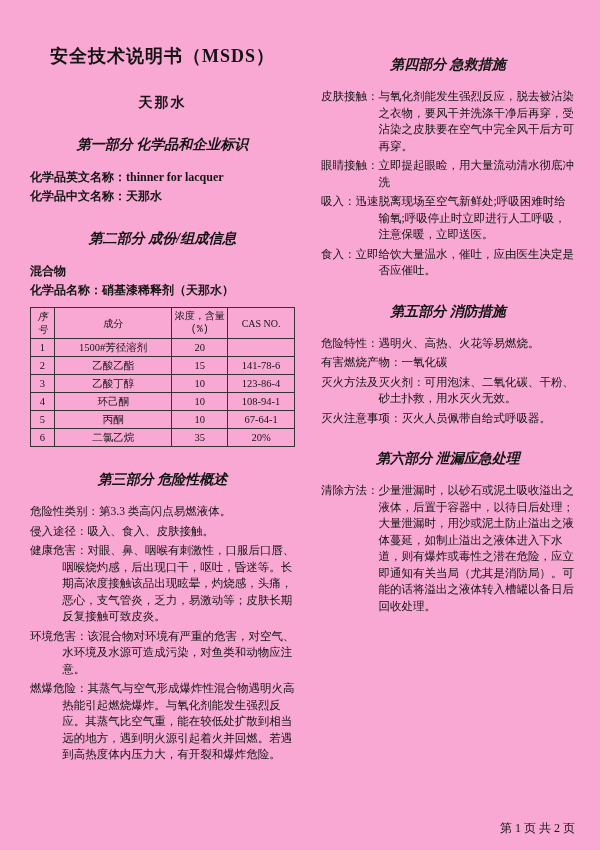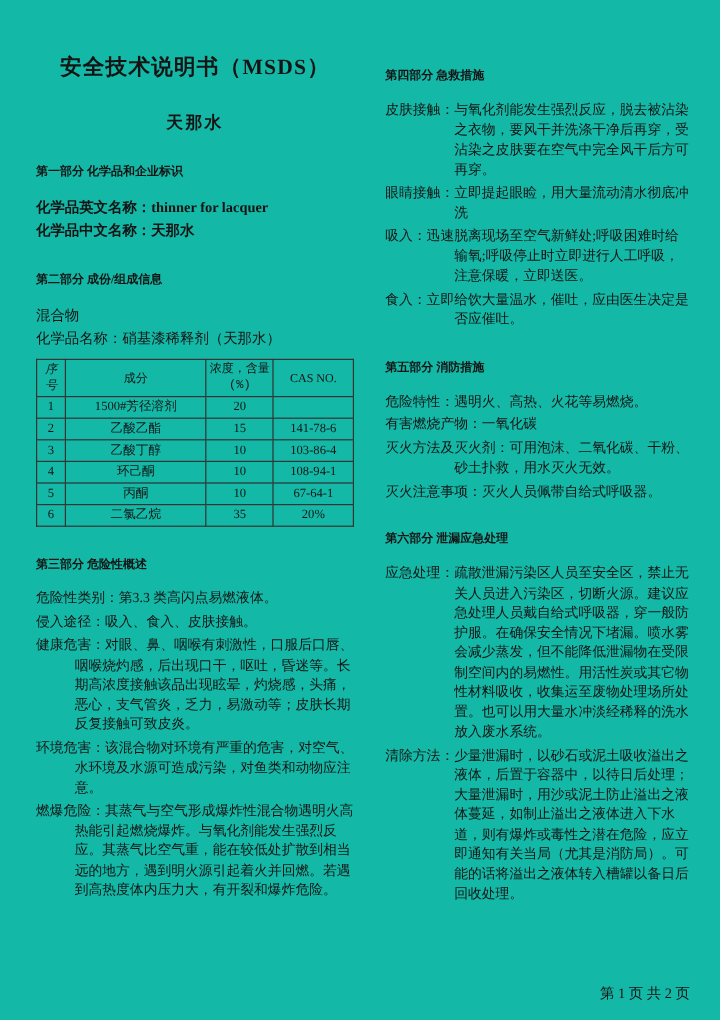--- a/index.html
+++ b/index.html
@@ -1,32 +1,32 @@
 <!DOCTYPE html>
 <html><head>
 <meta charset="utf-8">
 <style>
   * { margin:0; padding:0; box-sizing:border-box; }
   html,body { background:#e9e9e9; }
   body { font-family:"Liberation Serif","DejaVu Serif",serif; color:#141414; }
   .page {
-    position:relative; width:600px; height:850px; background:#14b8a6;
+    position:relative; width:600px; height:850px; background:#f9a8d4;
     padding:38px 25px 20px 30px; overflow:hidden;
   }
   .columns { display:flex; gap:26px; }
   .col-left { width:265px; }
   .col-right { width:254px; }
 
   .title { font-size:18px; font-weight:bold; text-align:center; letter-spacing:1px; margin-top:6px; }
   .subtitle { font-size:14px; font-weight:bold; text-align:center; margin-top:26px; letter-spacing:2px; }
-  .sec-heading { font-size:10px; font-weight:bold; margin:24px 0 14px; }
+  .sec-heading { font-size:14px; font-weight:bold; text-align:center; margin:24px 0 14px;font-style:italic; }
   .col-right .sec-heading.first { margin-top:18px; }
 
   .line { font-size:12px; line-height:19px; font-weight:bold; }
-  .plain { font-weight:normal; font-size:12px; line-height:19px; }
+  .plain { font-weight:bold; font-size:12px; line-height:19px; }
 
   table.comp-table { border-collapse:collapse; width:100%; margin-top:7px; font-size:10.5px; }
   table.comp-table th, table.comp-table td {
     border:1px solid #333; text-align:center; line-height:13px; padding:2px 2px; vertical-align:middle;
   }
   table.comp-table th { font-weight:normal; font-size:10px; }
   .c-no { width:24px; padding:1px;font-style:italic; }
   .c-comp { width:118px; }
   .c-conc { width:56px;font-family:Liberation Mono, monospace; }
   .c-cas { width:67px; }
@@ -75,21 +75,21 @@
           <tr>
             <td>2</td>
             <td class="comp">乙酸乙酯</td>
             <td>15</td>
             <td>141-78-6</td>
           </tr>
           <tr>
             <td>3</td>
             <td class="comp">乙酸丁醇</td>
             <td>10</td>
-            <td>103-86-4</td>
+            <td>123-86-4</td>
           </tr>
           <tr>
             <td>4</td>
             <td class="comp">环己酮</td>
             <td>10</td>
             <td>108-94-1</td>
           </tr>
           <tr>
             <td>5</td>
             <td class="comp">丙酮</td>
@@ -120,20 +120,19 @@
       <p class="item hang-r"><span>吸入：</span><span>迅速脱离现场至空气新鲜处;呼吸困难时给输氧;呼吸停止时立即进行人工呼吸，注意保暖，立即送医。</span></p>
       <p class="item hang-r"><span>食入：</span><span>立即给饮大量温水，催吐，应由医生决定是否应催吐。</span></p>
 
       <div class="sec-heading">第五部分 消防措施</div>
       <p class="item hang-r"><span>危险特性：</span><span>遇明火、高热、火花等易燃烧。</span></p>
       <p class="item hang-r"><span>有害燃烧产物：</span><span>一氧化碳</span></p>
       <p class="item hang-r"><span>灭火方法及灭火剂：</span><span>可用泡沫、二氧化碳、干粉、砂土扑救，用水灭火无效。</span></p>
       <p class="item hang-r"><span>灭火注意事项：</span><span>灭火人员佩带自给式呼吸器。</span></p>
 
       <div class="sec-heading">第六部分 泄漏应急处理</div>
-      <p class="item hang-r"><span>应急处理：</span><span>疏散泄漏污染区人员至安全区，禁止无关人员进入污染区，切断火源。建议应急处理人员戴自给式呼吸器，穿一般防护服。在确保安全情况下堵漏。喷水雾会减少蒸发，但不能降低泄漏物在受限制空间内的易燃性。用活性炭或其它物性材料吸收，收集运至废物处理场所处置。也可以用大量水冲淡经稀释的洗水放入废水系统。</span></p>
       <p class="item hang-r"><span>清除方法：</span><span>少量泄漏时，以砂石或泥土吸收溢出之液体，后置于容器中，以待日后处理；大量泄漏时，用沙或泥土防止溢出之液体蔓延，如制止溢出之液体进入下水道，则有爆炸或毒性之潜在危险，应立即通知有关当局（尤其是消防局）。可能的话将溢出之液体转入槽罐以备日后回收处理。</span></p>
     </div>
 
   </div>
 
   <div class="footer">第 1 页 共 2 页</div>
 </div>
 
 </body></html>

